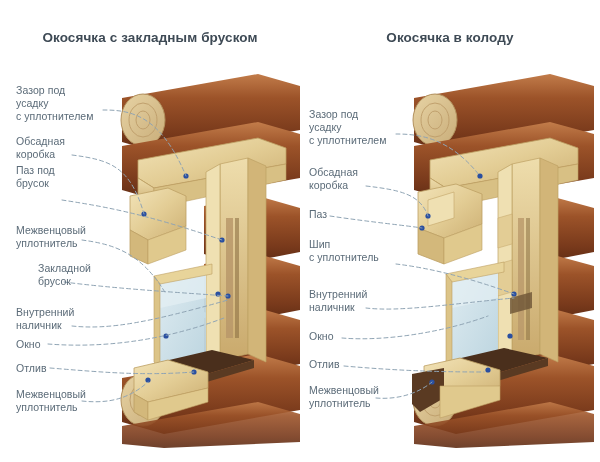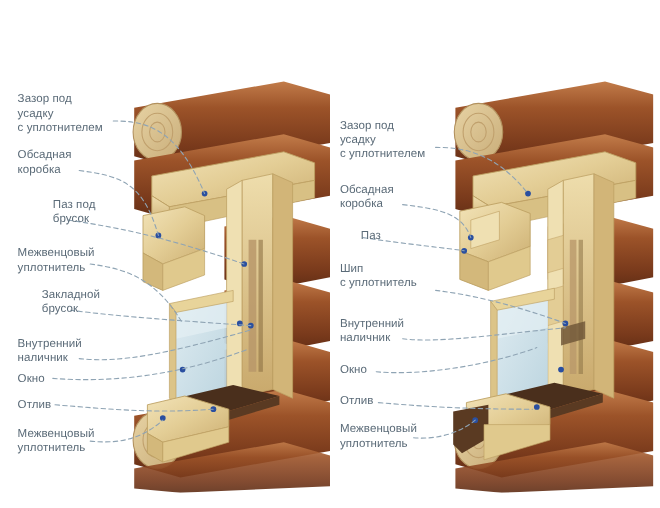--- a/index.html
+++ b/index.html
@@ -239,49 +239,51 @@
       <path d="M330 216 C 370 222, 410 226, 422 228"></path>
       <path d="M396 264 C 430 268, 470 278, 514 294"></path>
       <path d="M366 308 C 400 312, 450 304, 514 298"></path>
       <path d="M342 338 C 390 342, 450 330, 488 316"></path>
       <path d="M344 366 C 390 370, 430 372, 484 372"></path>
       <path d="M376 398 C 400 400, 420 392, 432 382"></path>
     </g>
   </svg>
 
   <div class="panel panel-left">
+    <div class="panel-title">Окосячка с закладным бруском</div>
     <div class="labels">
       <div class="lbl" style="left:16px;top:84px;">Зазор под
 усадку
 с уплотнителем</div>
       <div class="lbl" style="left:16px;top:135px;">Обсадная
 коробка</div>
-      <div class="lbl" style="left:16px;top:180px;margin-left:32px;">Паз под
+      <div class="lbl" style="left:16px;top:164px;">Паз под
 брусок</div>
       <div class="lbl" style="left:16px;top:224px;">Межвенцовый
 уплотнитель</div>
       <div class="lbl" style="left:16px;top:262px;margin-left:22px;">Закладной
 брусок</div>
       <div class="lbl" style="left:16px;top:306px;">Внутренний
 наличник</div>
       <div class="lbl" style="left:16px;top:338px;">Окно</div>
       <div class="lbl" style="left:16px;top:362px;">Отлив</div>
       <div class="lbl" style="left:16px;top:388px;">Межвенцовый
 уплотнитель</div>
     </div>
   </div>
 
   <div class="panel panel-right">
+    <div class="panel-title">Окосячка в колоду</div>
     <div class="labels">
       <div class="lbl" style="left:9px;top:108px;">Зазор под
 усадку
 с уплотнителем</div>
       <div class="lbl" style="left:9px;top:166px;">Обсадная
 коробка</div>
-      <div class="lbl" style="left:9px;top:208px;margin-left:19px;">Паз</div>
+      <div class="lbl" style="left:9px;top:208px;">Паз</div>
       <div class="lbl" style="left:9px;top:238px;">Шип
 с уплотнитель</div>
       <div class="lbl" style="left:9px;top:288px;">Внутренний
 наличник</div>
       <div class="lbl" style="left:9px;top:330px;">Окно</div>
       <div class="lbl" style="left:9px;top:358px;">Отлив</div>
       <div class="lbl" style="left:9px;top:384px;">Межвенцовый
 уплотнитель</div>
     </div>
   </div>

